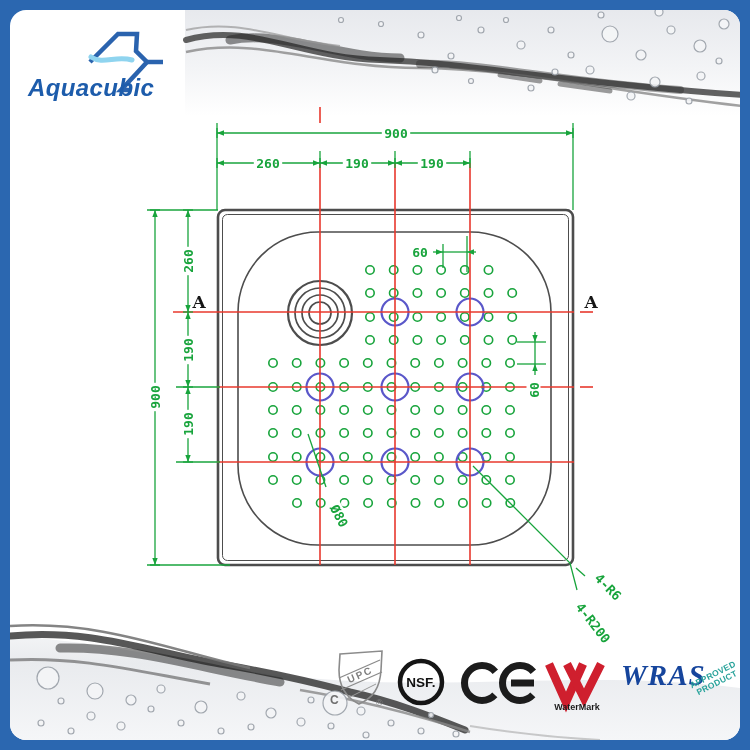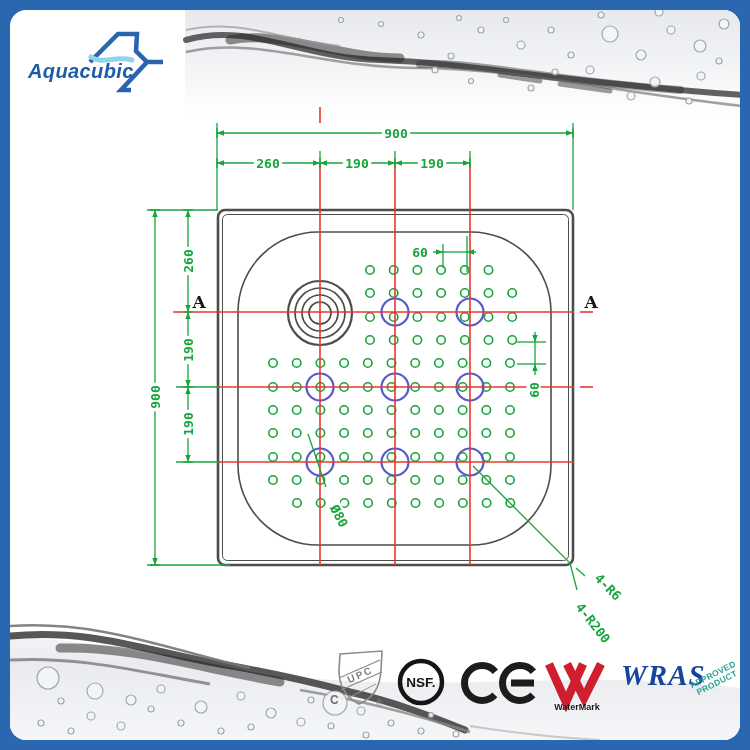--- a/index.html
+++ b/index.html
@@ -3,21 +3,21 @@
 <meta charset="utf-8">
 <style>
   html,body{margin:0;padding:0;background:#fff}
   .page{position:relative;width:750px;height:750px;background:#2b67b0;overflow:hidden;
         font-family:"Liberation Sans",sans-serif}
   .clip{position:absolute;inset:10px;background:#ffffff;border-radius:16px;overflow:hidden}
   .clip-inner{position:absolute;left:-10px;top:-10px;width:750px;height:750px}
   svg.abs{position:absolute;display:block}
   #drawing{position:absolute;left:0;top:0;z-index:3}
   .logo-wrap{position:absolute;left:0;top:0;width:220px;height:110px;z-index:4}
-  .brand-name{position:absolute;left:28px;top:60px;font-size:20px;font-weight:bold;font-style:italic;
+  .brand-name{position:absolute;left:28px;top:74px;font-size:24px;font-weight:bold;font-style:italic;
               color:#1d5cab;letter-spacing:.4px;z-index:5}
   .certs{position:absolute;left:0;top:0;width:750px;height:750px;z-index:4}
   .wras{position:absolute;left:621px;top:658px;width:130px;height:60px}
   .wras-word{font-family:"Liberation Serif",serif;font-style:italic;font-weight:bold;
              font-size:29px;color:#16459c;letter-spacing:1px;line-height:34px}
   .wras-approved{position:absolute;left:66px;top:12px;width:56px;transform:rotate(-27deg);
                  color:#29a39b;font-size:8.5px;font-weight:bold;line-height:9px;
                  letter-spacing:.3px;text-align:center}
 </style>
 </head>

